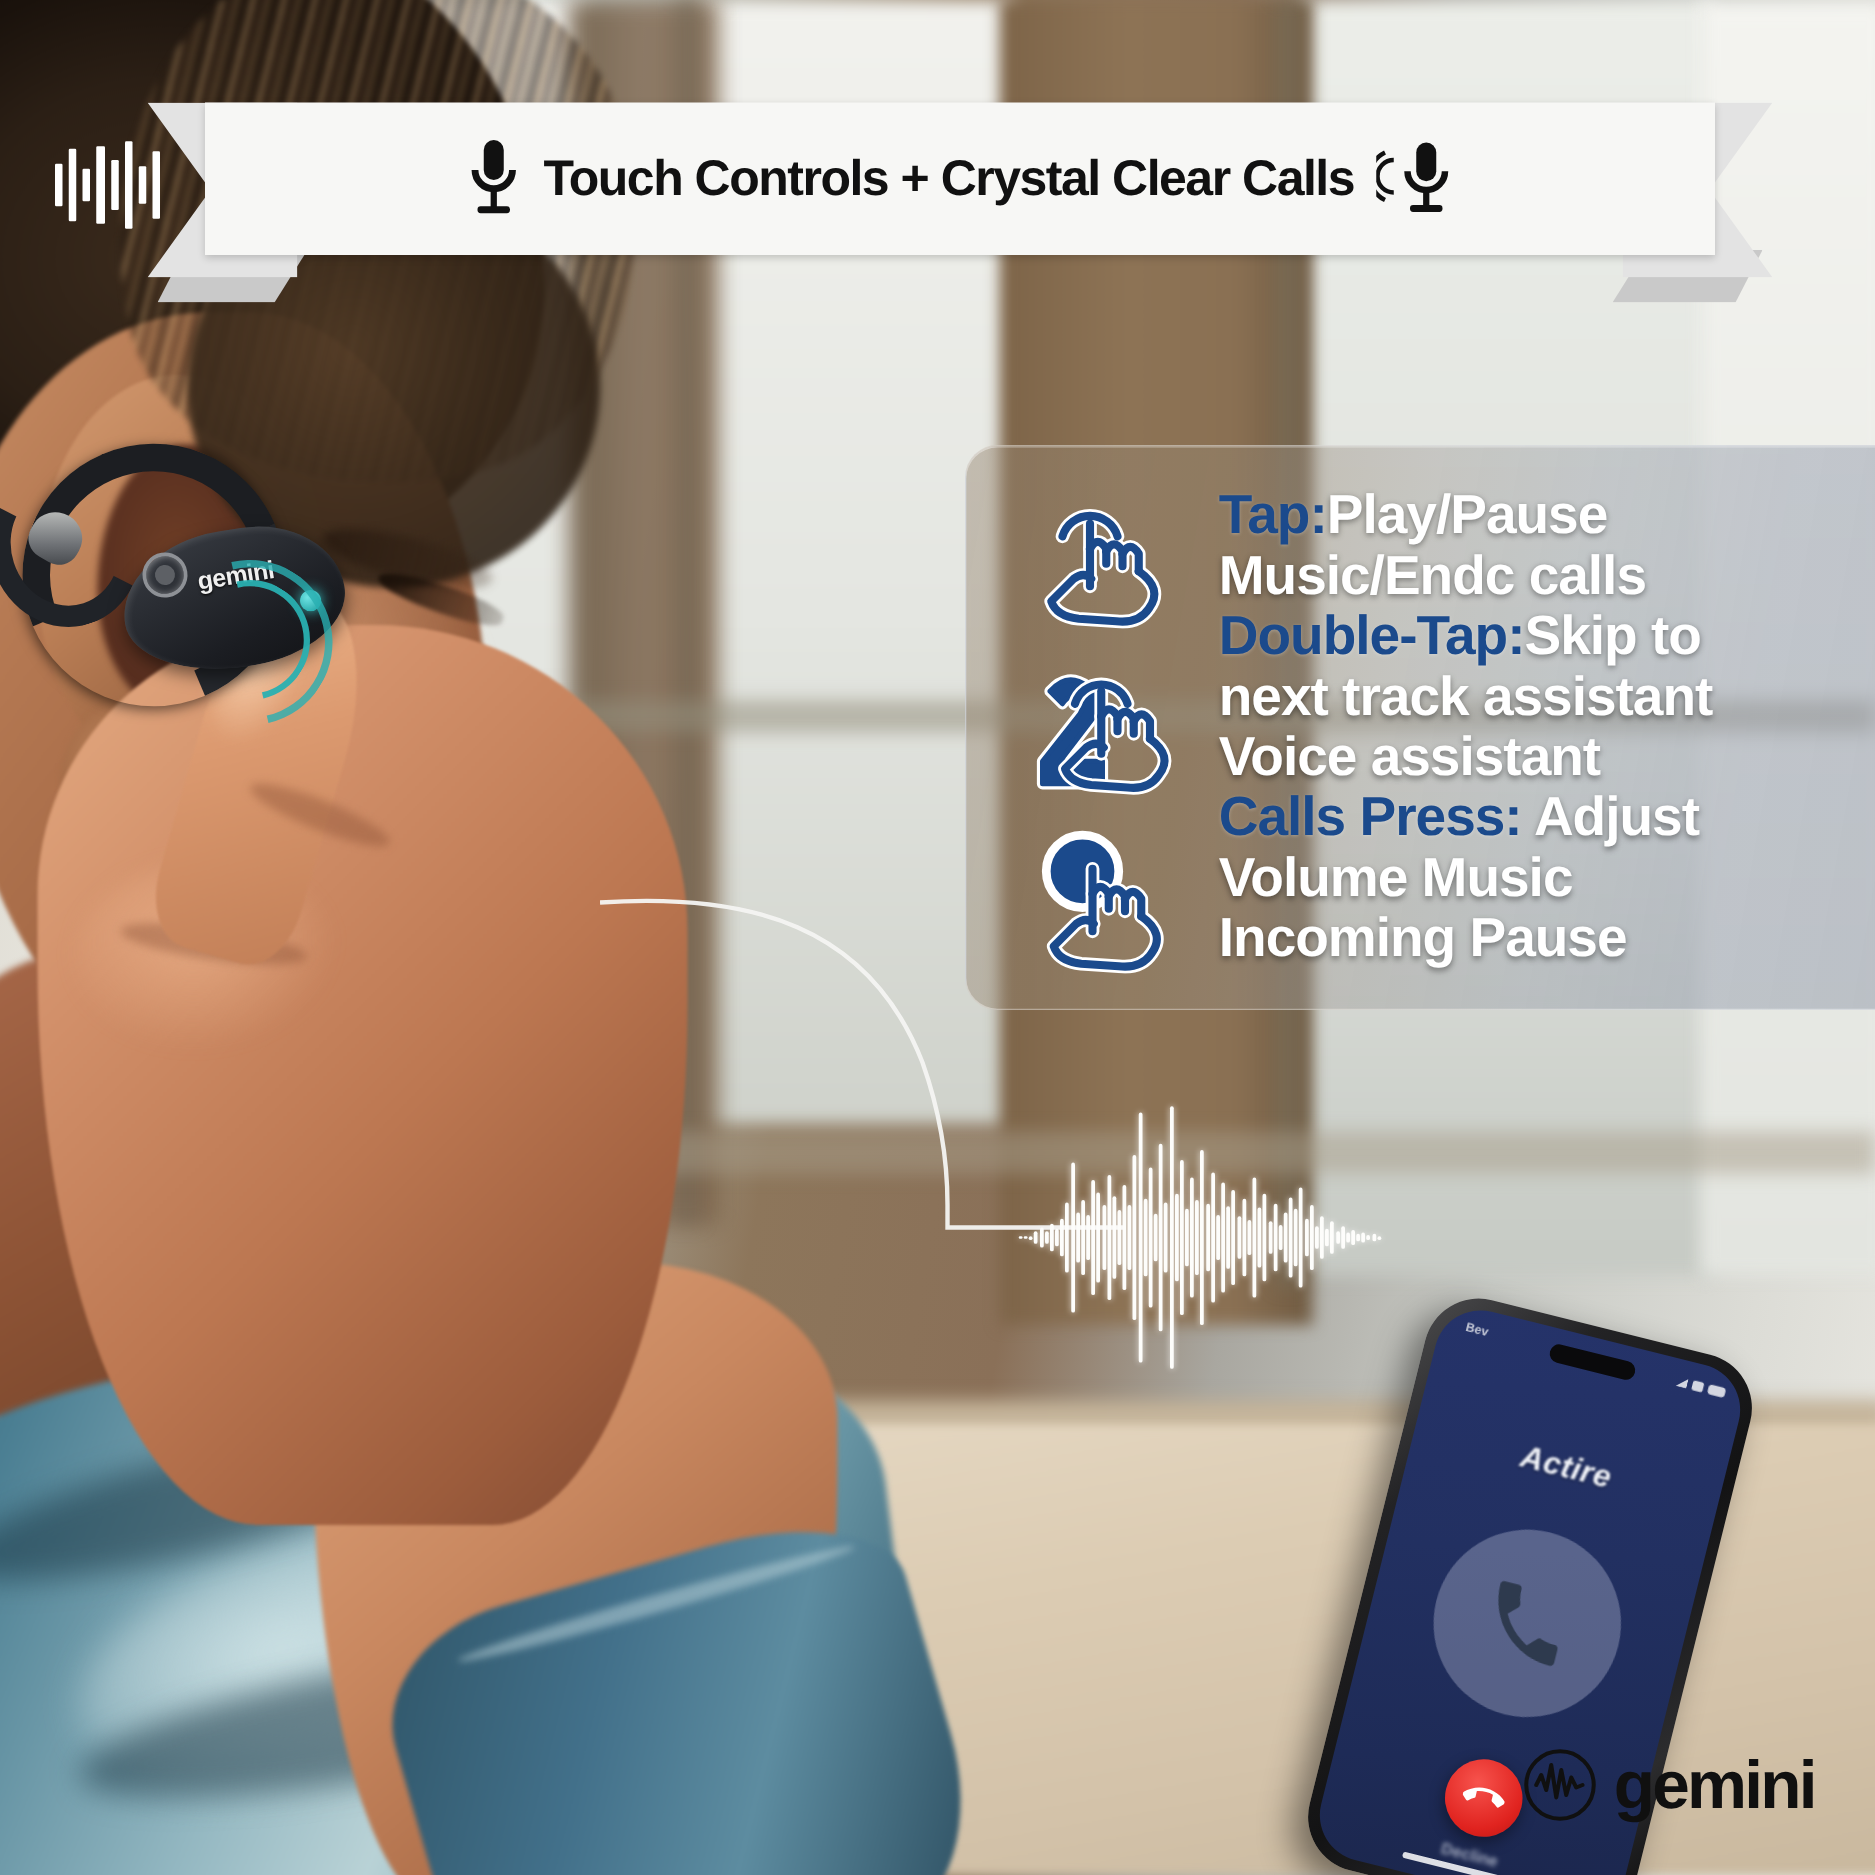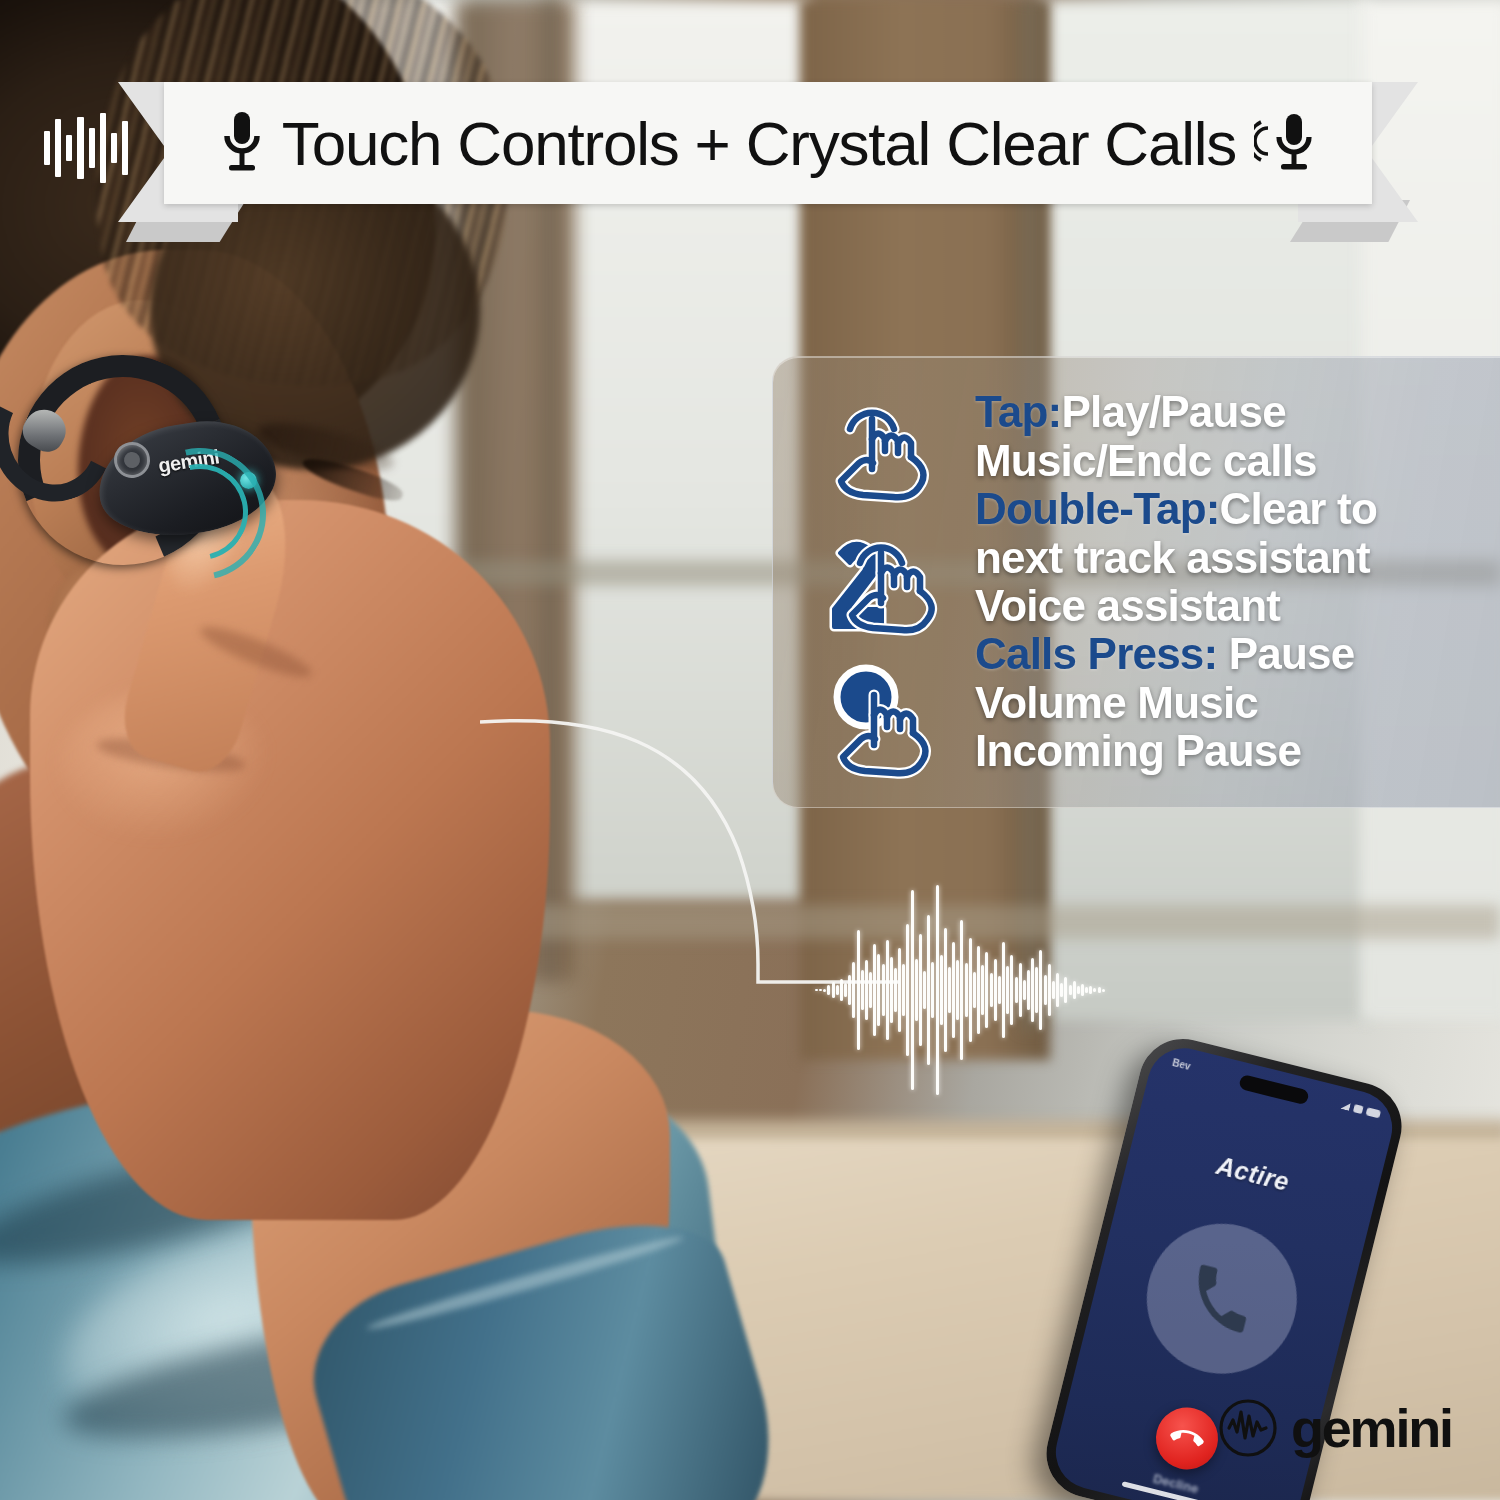--- a/index.html
+++ b/index.html
@@ -298,21 +298,21 @@
     position:absolute; right:8px; top:118px; width:120px; height:42px;
     background:#c9c9c9; clip-path:polygon(22% 0,100% 0,82% 100%,0 100%);
   }
   .ribbon-main {
     position:absolute; left:46px; top:0; width:1208px; height:122px;
     background:#f7f7f5;
     display:flex; align-items:center; justify-content:center; gap:18px;
     box-shadow:0 2px 6px rgba(0,0,0,.18);
   }
   .ribbon-title {
-    font-size:62px; font-weight:normal; color:#111; letter-spacing:-1.2px;
+    font-size:40px; font-weight:bold; color:#111; letter-spacing:-1.2px;
     white-space:nowrap;
   }
   .mic-svg { flex:0 0 auto; }
 
   
   .eq-icon {
     position:absolute; left:44px; top:108px; width:84px; height:80px;
     display:flex; align-items:center; gap:5px;
   }
   .eq-icon i { display:block; width:7px; background:#fff; border-radius:1px; }
@@ -665,24 +665,24 @@
           <path d="M61 56 q6 -11 13 0 L74 68"></path>
           <path d="M74 58 q6 -11 13 0 L87 72"></path>
           <path d="M87 72 q20 14 8 30 q-8 12 -26 10 l-30 -2 q-18 -2 -22 -14 l18 -18 q8 -6 14 0"></path>
         </g>
       </svg>
 
     </div>
     <div class="panel-text" id="panel-text">
         <div class="line"><span class="k">Tap:</span><span>Play/Pause</span></div>
         <div class="line"><span>Music/Endc calls</span></div>
-        <div class="line"><span class="k">Double-Tap:</span><span>Clear to</span></div>
+        <div class="line"><span class="k">Double-Tap:</span><span>Skip to</span></div>
         <div class="line"><span>next track assistant</span></div>
         <div class="line"><span>Voice assistant</span></div>
-        <div class="line"><span class="k">Calls Press:</span><span> Pause</span></div>
+        <div class="line"><span class="k">Calls Press:</span><span> Adjust</span></div>
         <div class="line"><span>Volume Music</span></div>
         <div class="line"><span>Incoming Pause</span></div>
       </div>
   </div>
 
   <div class="phone">
     <div class="phone-frame"></div>
     <div class="phone-screen">
       <div class="notch-pill"></div>
       <div class="status-l">Bev</div>

